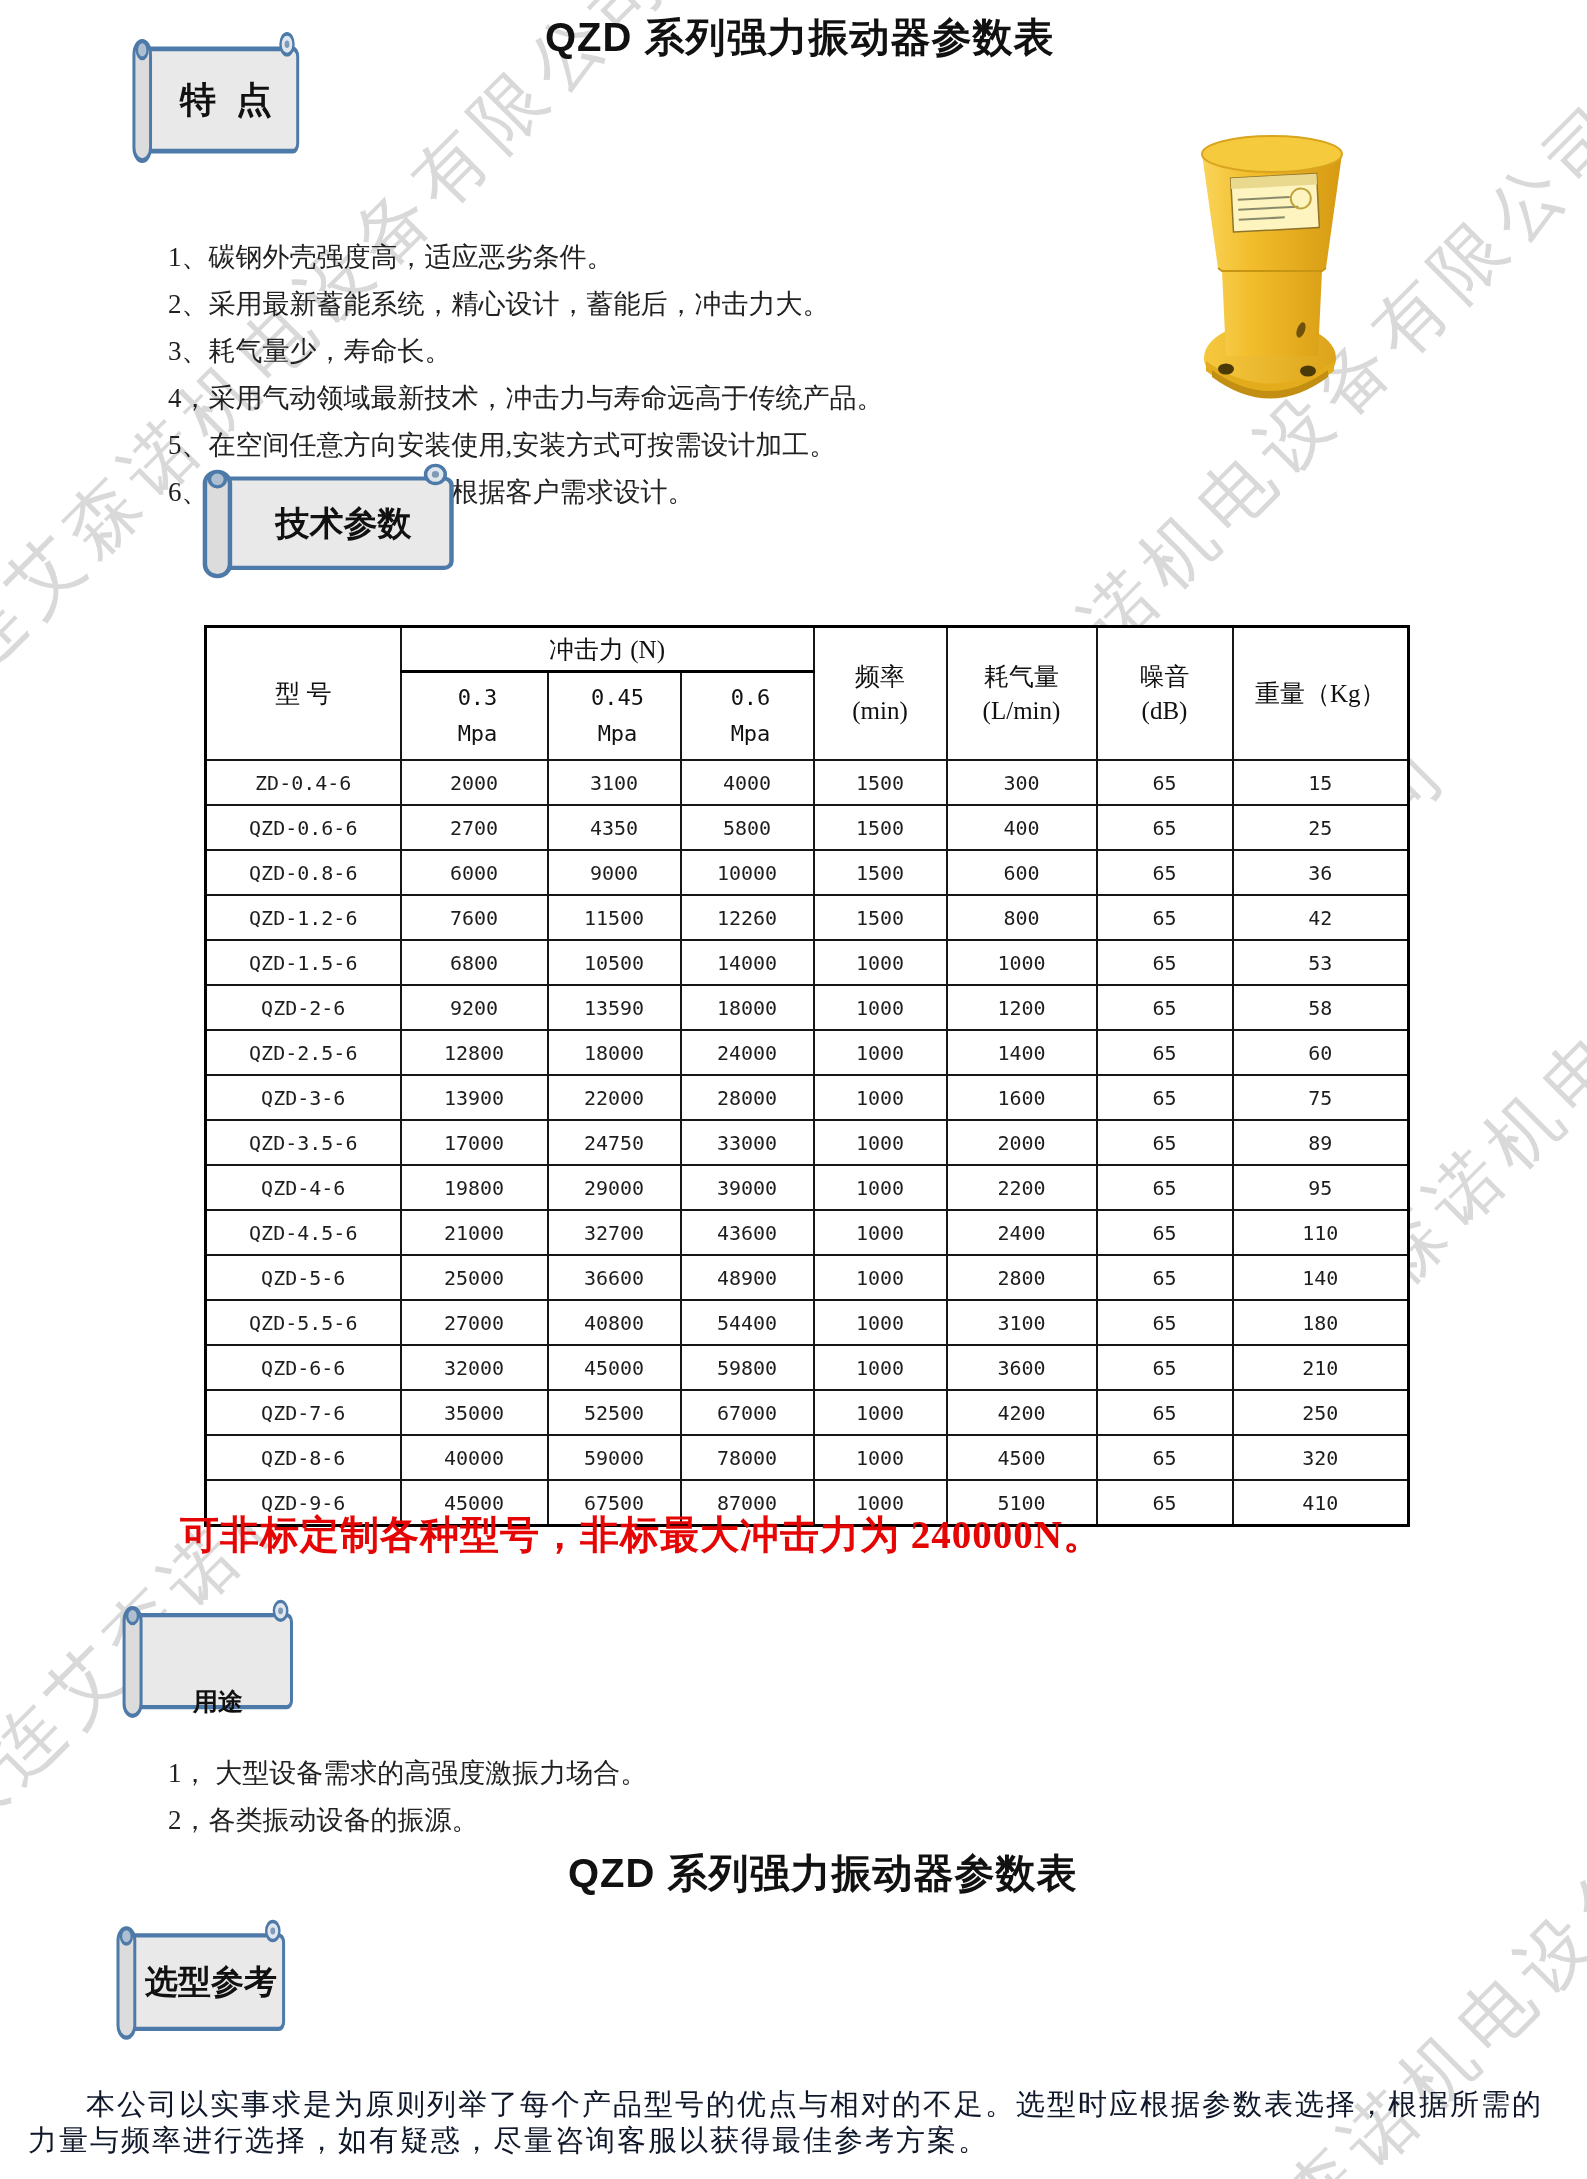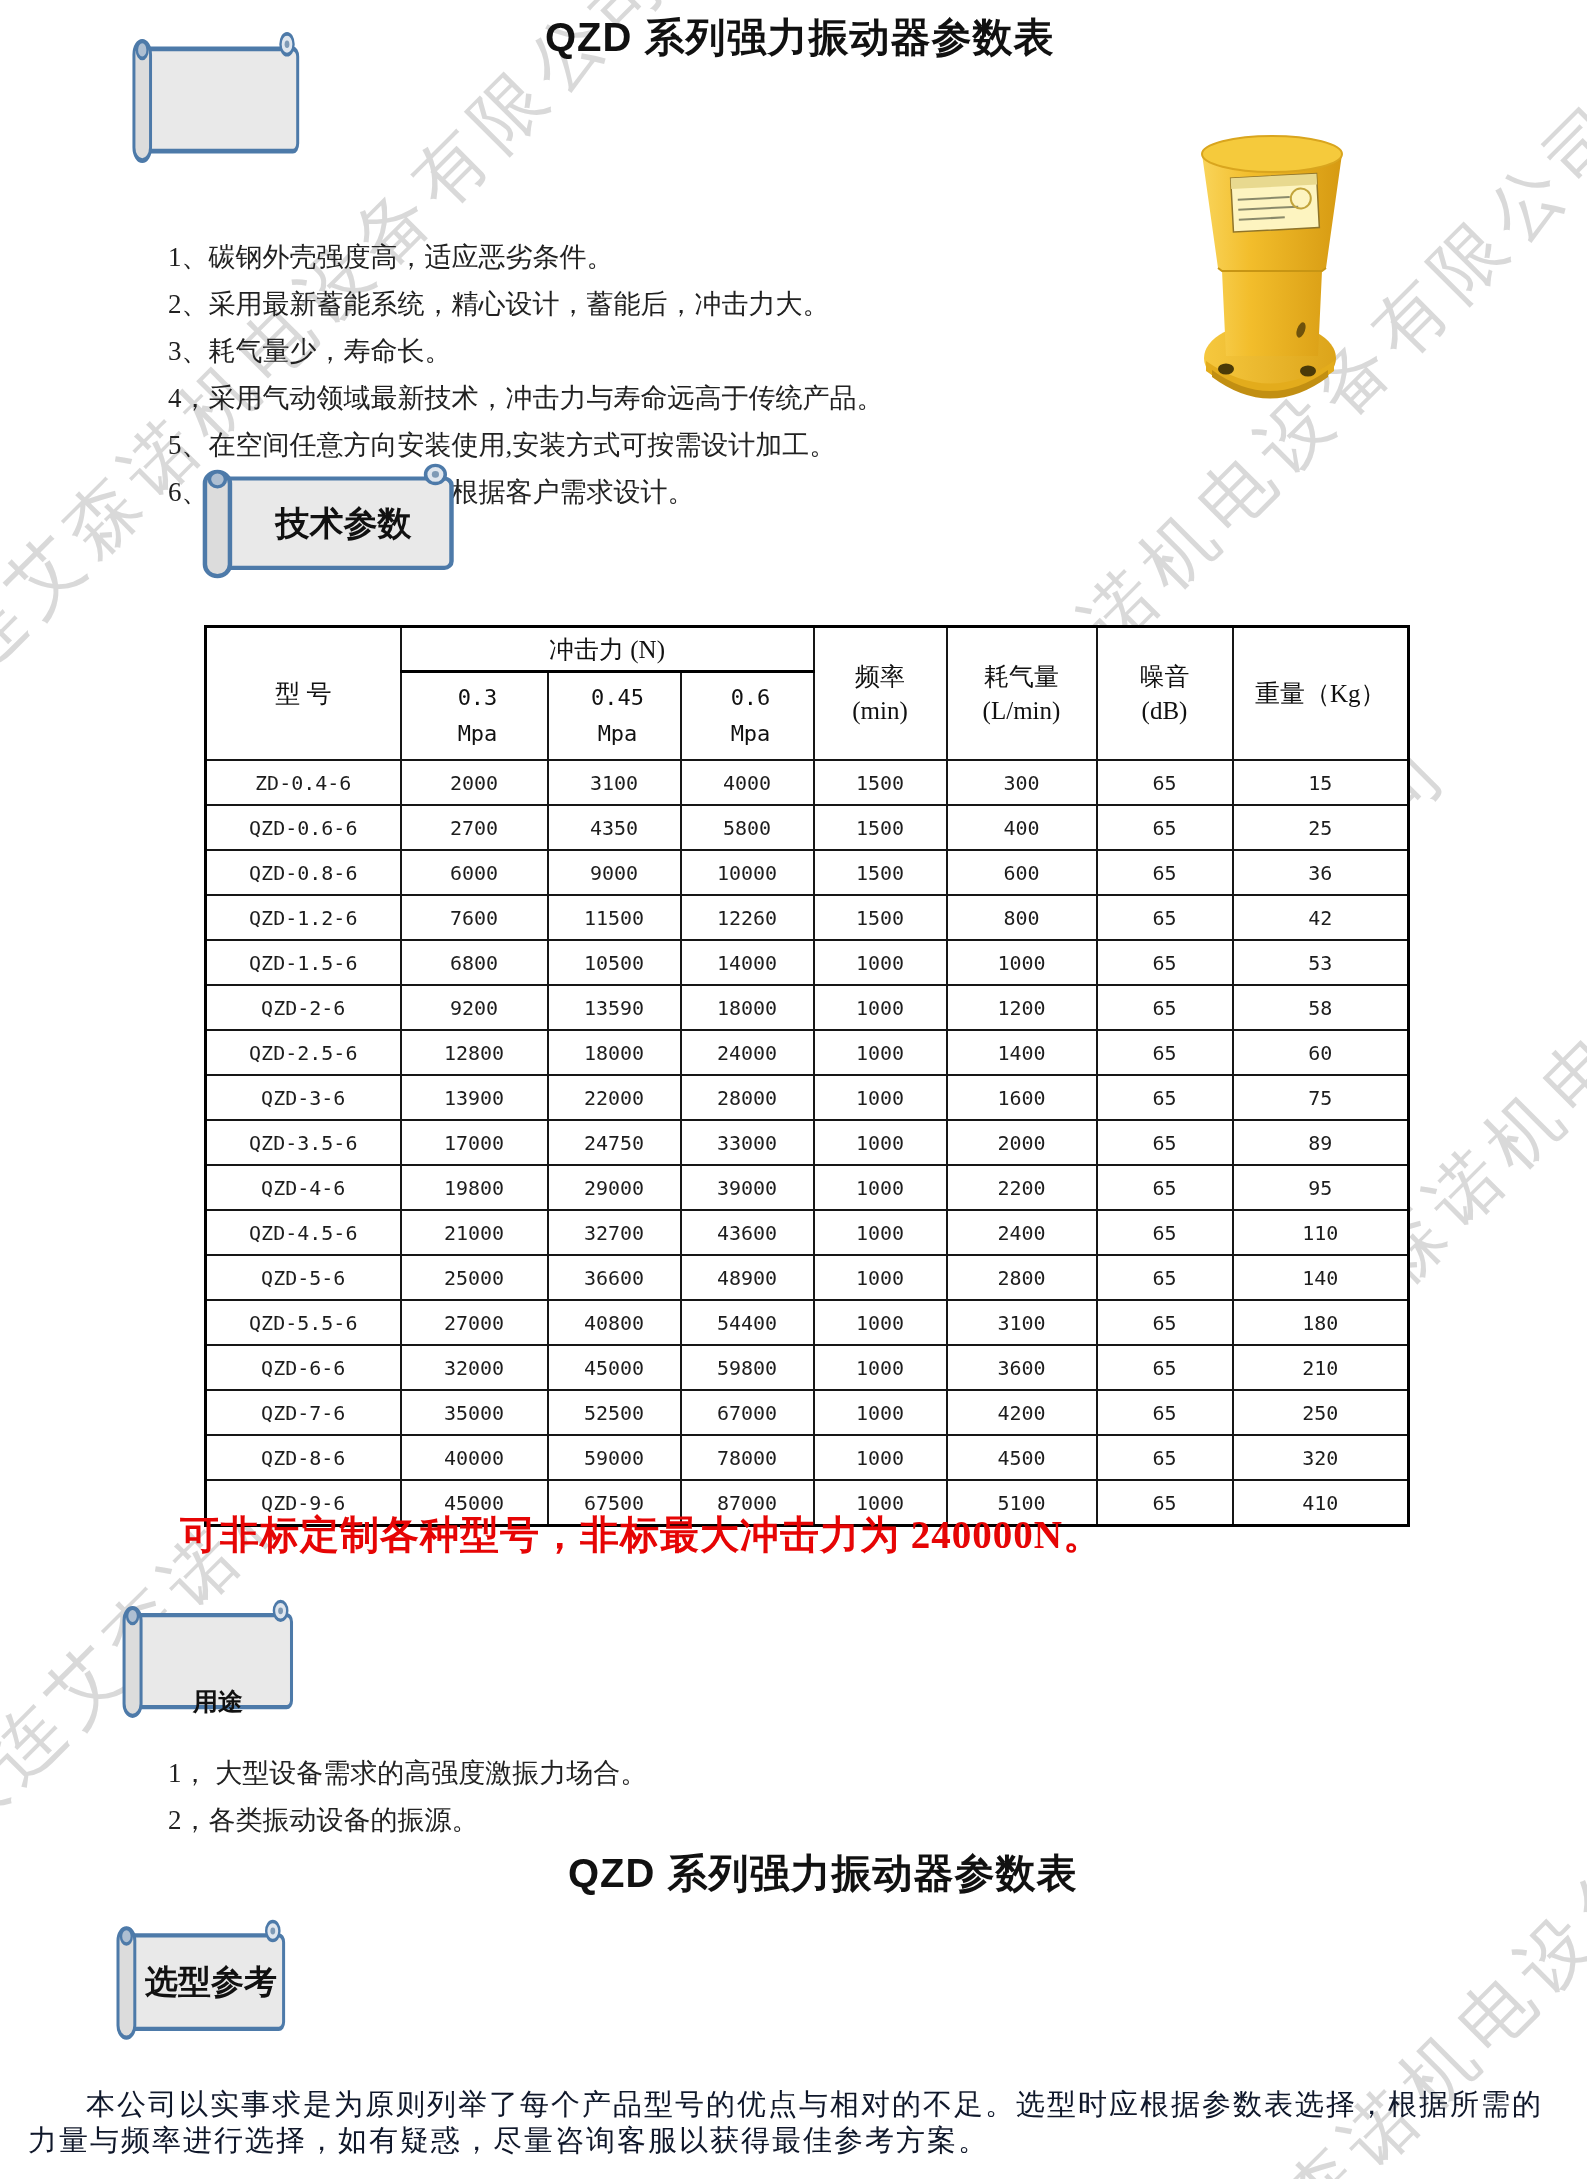--- a/index.html
+++ b/index.html
@@ -68,20 +68,21 @@
   <div class="doc-title" style="left:545px;top:10px;">QZD 系列强力振动器参数表</div>
 
   <div class="banner" style="left:128px;top:30px;width:178px;height:142px;">
     <svg viewBox="0 0 300 150" preserveAspectRatio="none">
       <rect x="30" y="20" width="256" height="108" rx="8" fill="#e9e9e9" stroke="#4d7aa9" stroke-width="5"></rect>
       <rect x="10" y="12" width="28" height="126" rx="14" fill="#dcdcdc" stroke="#4d7aa9" stroke-width="5"></rect>
       <circle cx="24" cy="21" r="9" fill="#aebfd2" stroke="#4d7aa9" stroke-width="4"></circle>
       <circle cx="268" cy="15" r="11" fill="#dfe6ee" stroke="#4d7aa9" stroke-width="4"></circle>
       <circle cx="268" cy="15" r="4" fill="#7f9ab5"></circle>
     </svg>
+    <span class="banner-label" style="font-size:36px;">特  点</span>
   </div>
 
   <div class="text-list" style="left:168px;top:234px;">
       <div class="feat-item">1、碳钢外壳强度高，适应恶劣条件。</div>
       <div class="feat-item">2、采用最新蓄能系统，精心设计，蓄能后，冲击力大。</div>
       <div class="feat-item">3、耗气量少，寿命长。</div>
       <div class="feat-item">4，采用气动领域最新技术，冲击力与寿命远高于传统产品。</div>
       <div class="feat-item">5、在空间任意方向安装使用,安装方式可按需设计加工。</div>
       <div class="feat-item">6、尺寸设计多样化，可根据客户需求设计。</div>
     </div>

